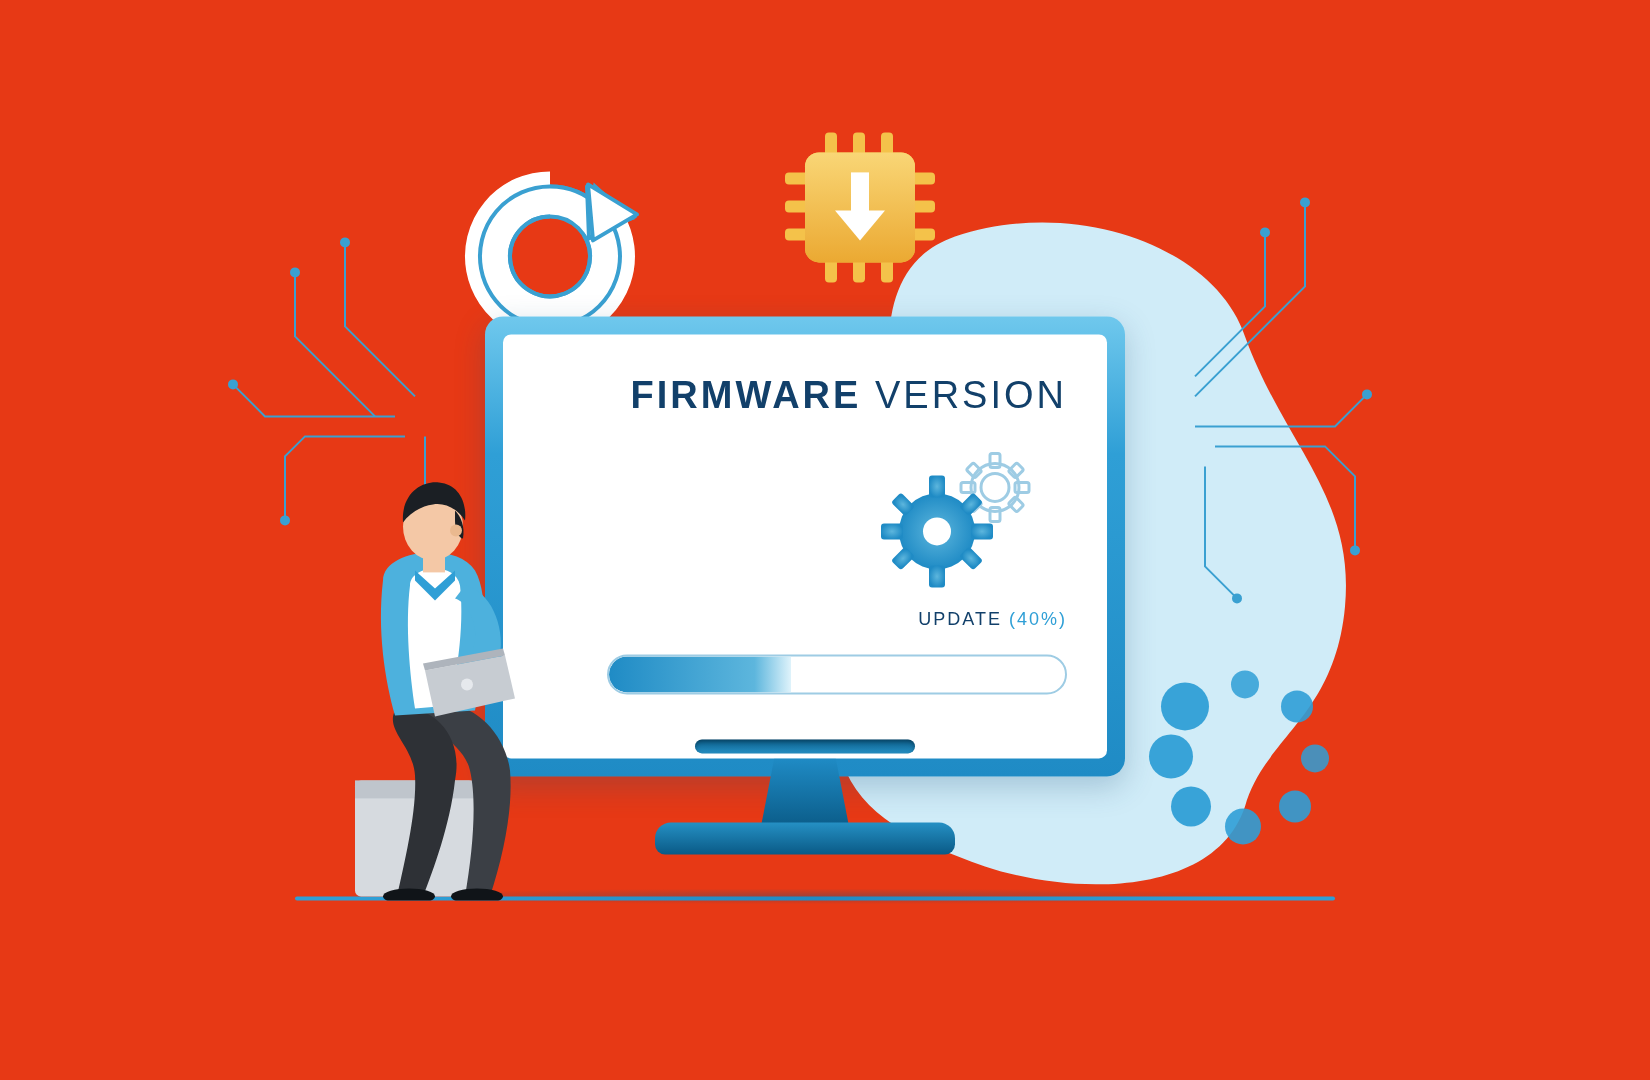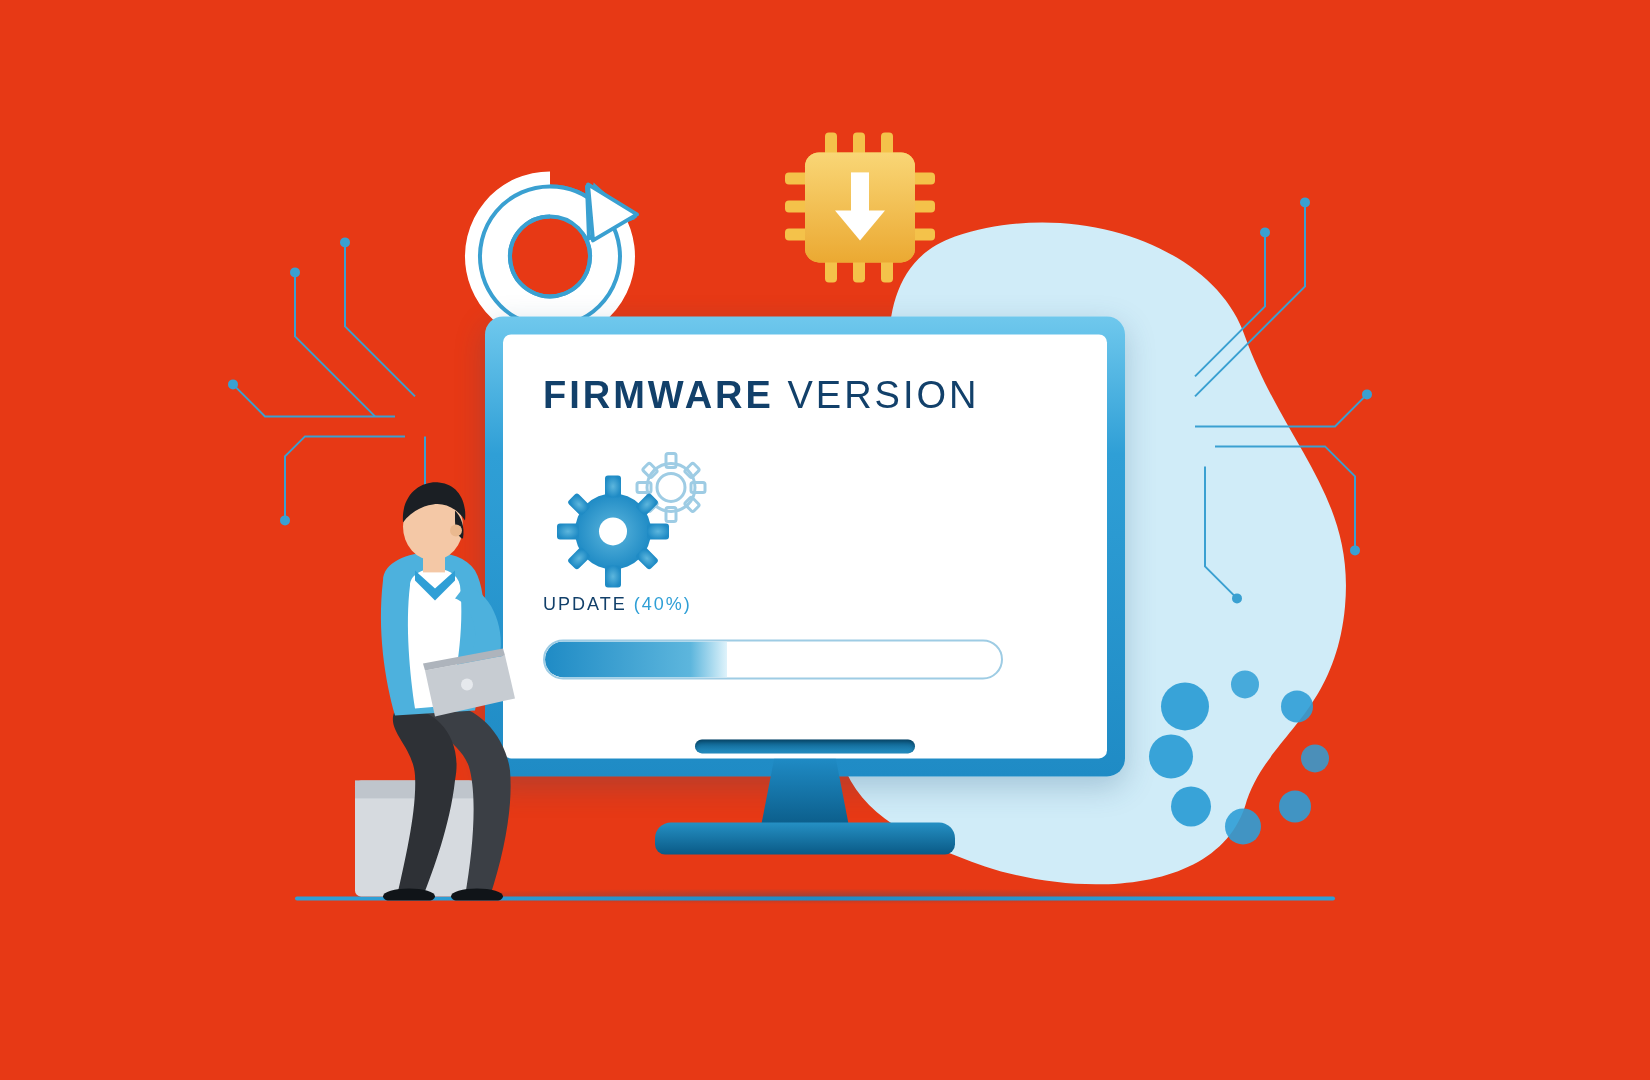--- a/index.html
+++ b/index.html
@@ -53,38 +53,38 @@
     padding: 18px;
     box-shadow: 0 10px 30px rgba(30,80,120,.25);
   }
   .screen {
     width: 100%;
     height: 100%;
     background: #ffffff;
     border-radius: 8px;
     display: flex;
     flex-direction: column;
-    align-items: flex-start;
+    align-items: flex-end;
     padding: 40px 40px 30px;
   }
   .title {
     font-size: 38px;
     letter-spacing: 3px;
     color: #12406a;
   }
   .title .bold { font-weight: 800; }
   .title .light { font-weight: 300; }
   .gears {
     margin-top: 24px;
     width: 200px;
     height: 150px;
     position: relative;
   }
   .update-label {
-    margin-top: 3px;
+    margin-top: 18px;
     font-size: 18px;
     letter-spacing: 2px;
     color: #12406a;
   }
   .update-label .pct { color: #2f9fd6; }
   .progress {
     margin-top: 24px;
     width: 460px;
     height: 40px;
     border: 2px solid #9ecce4;

